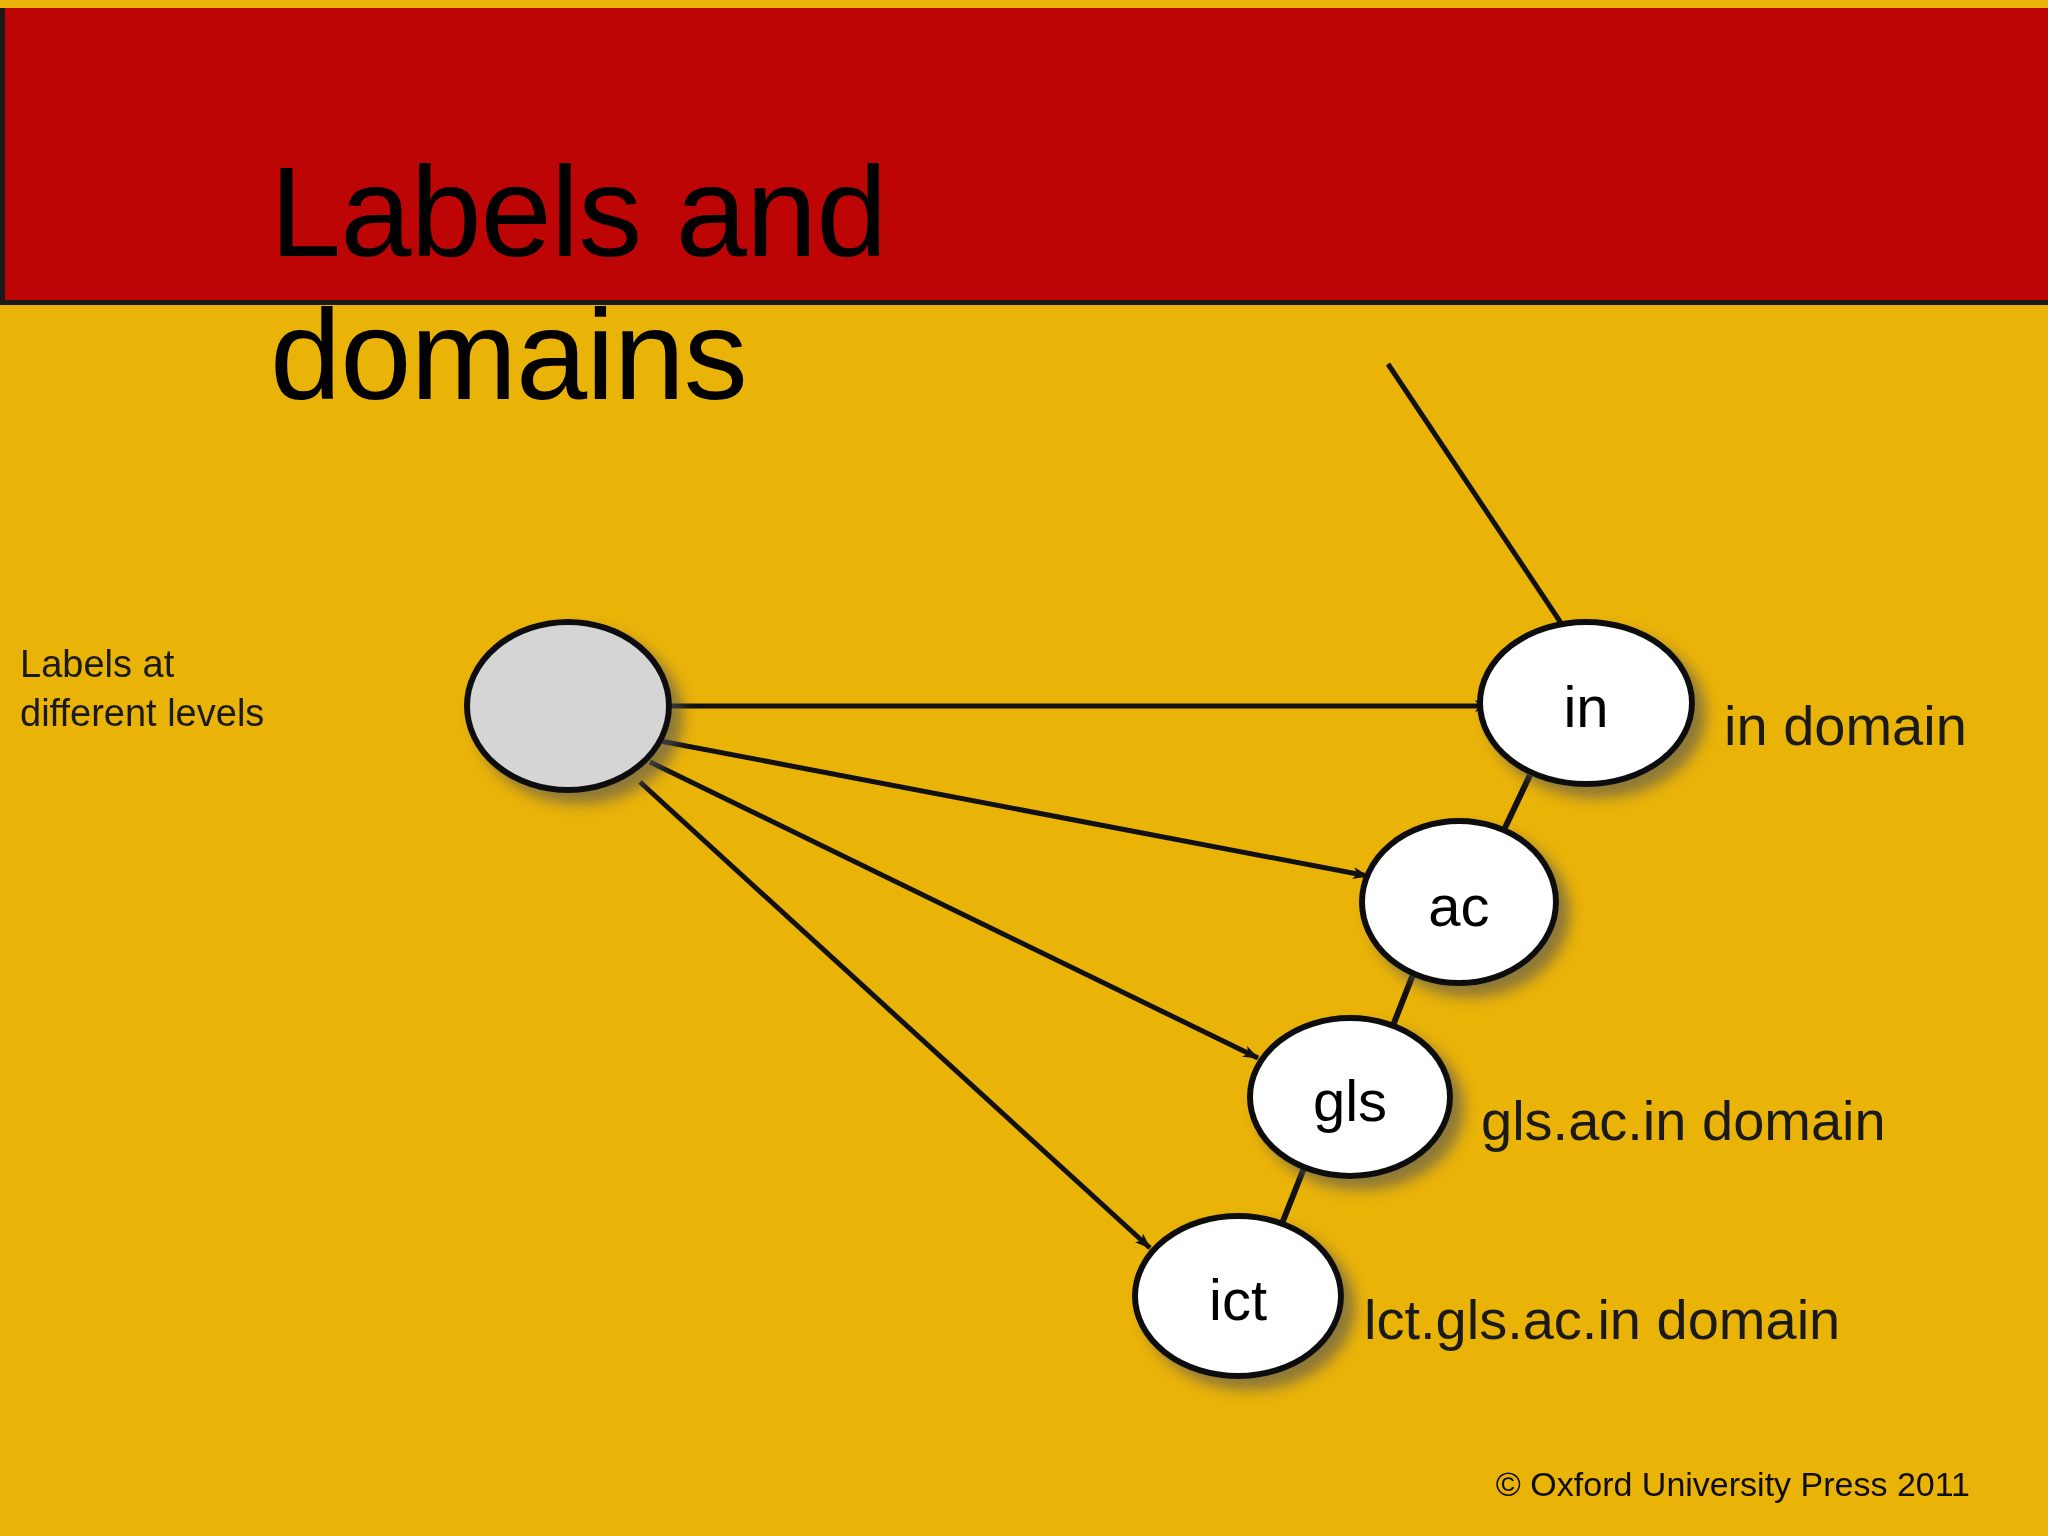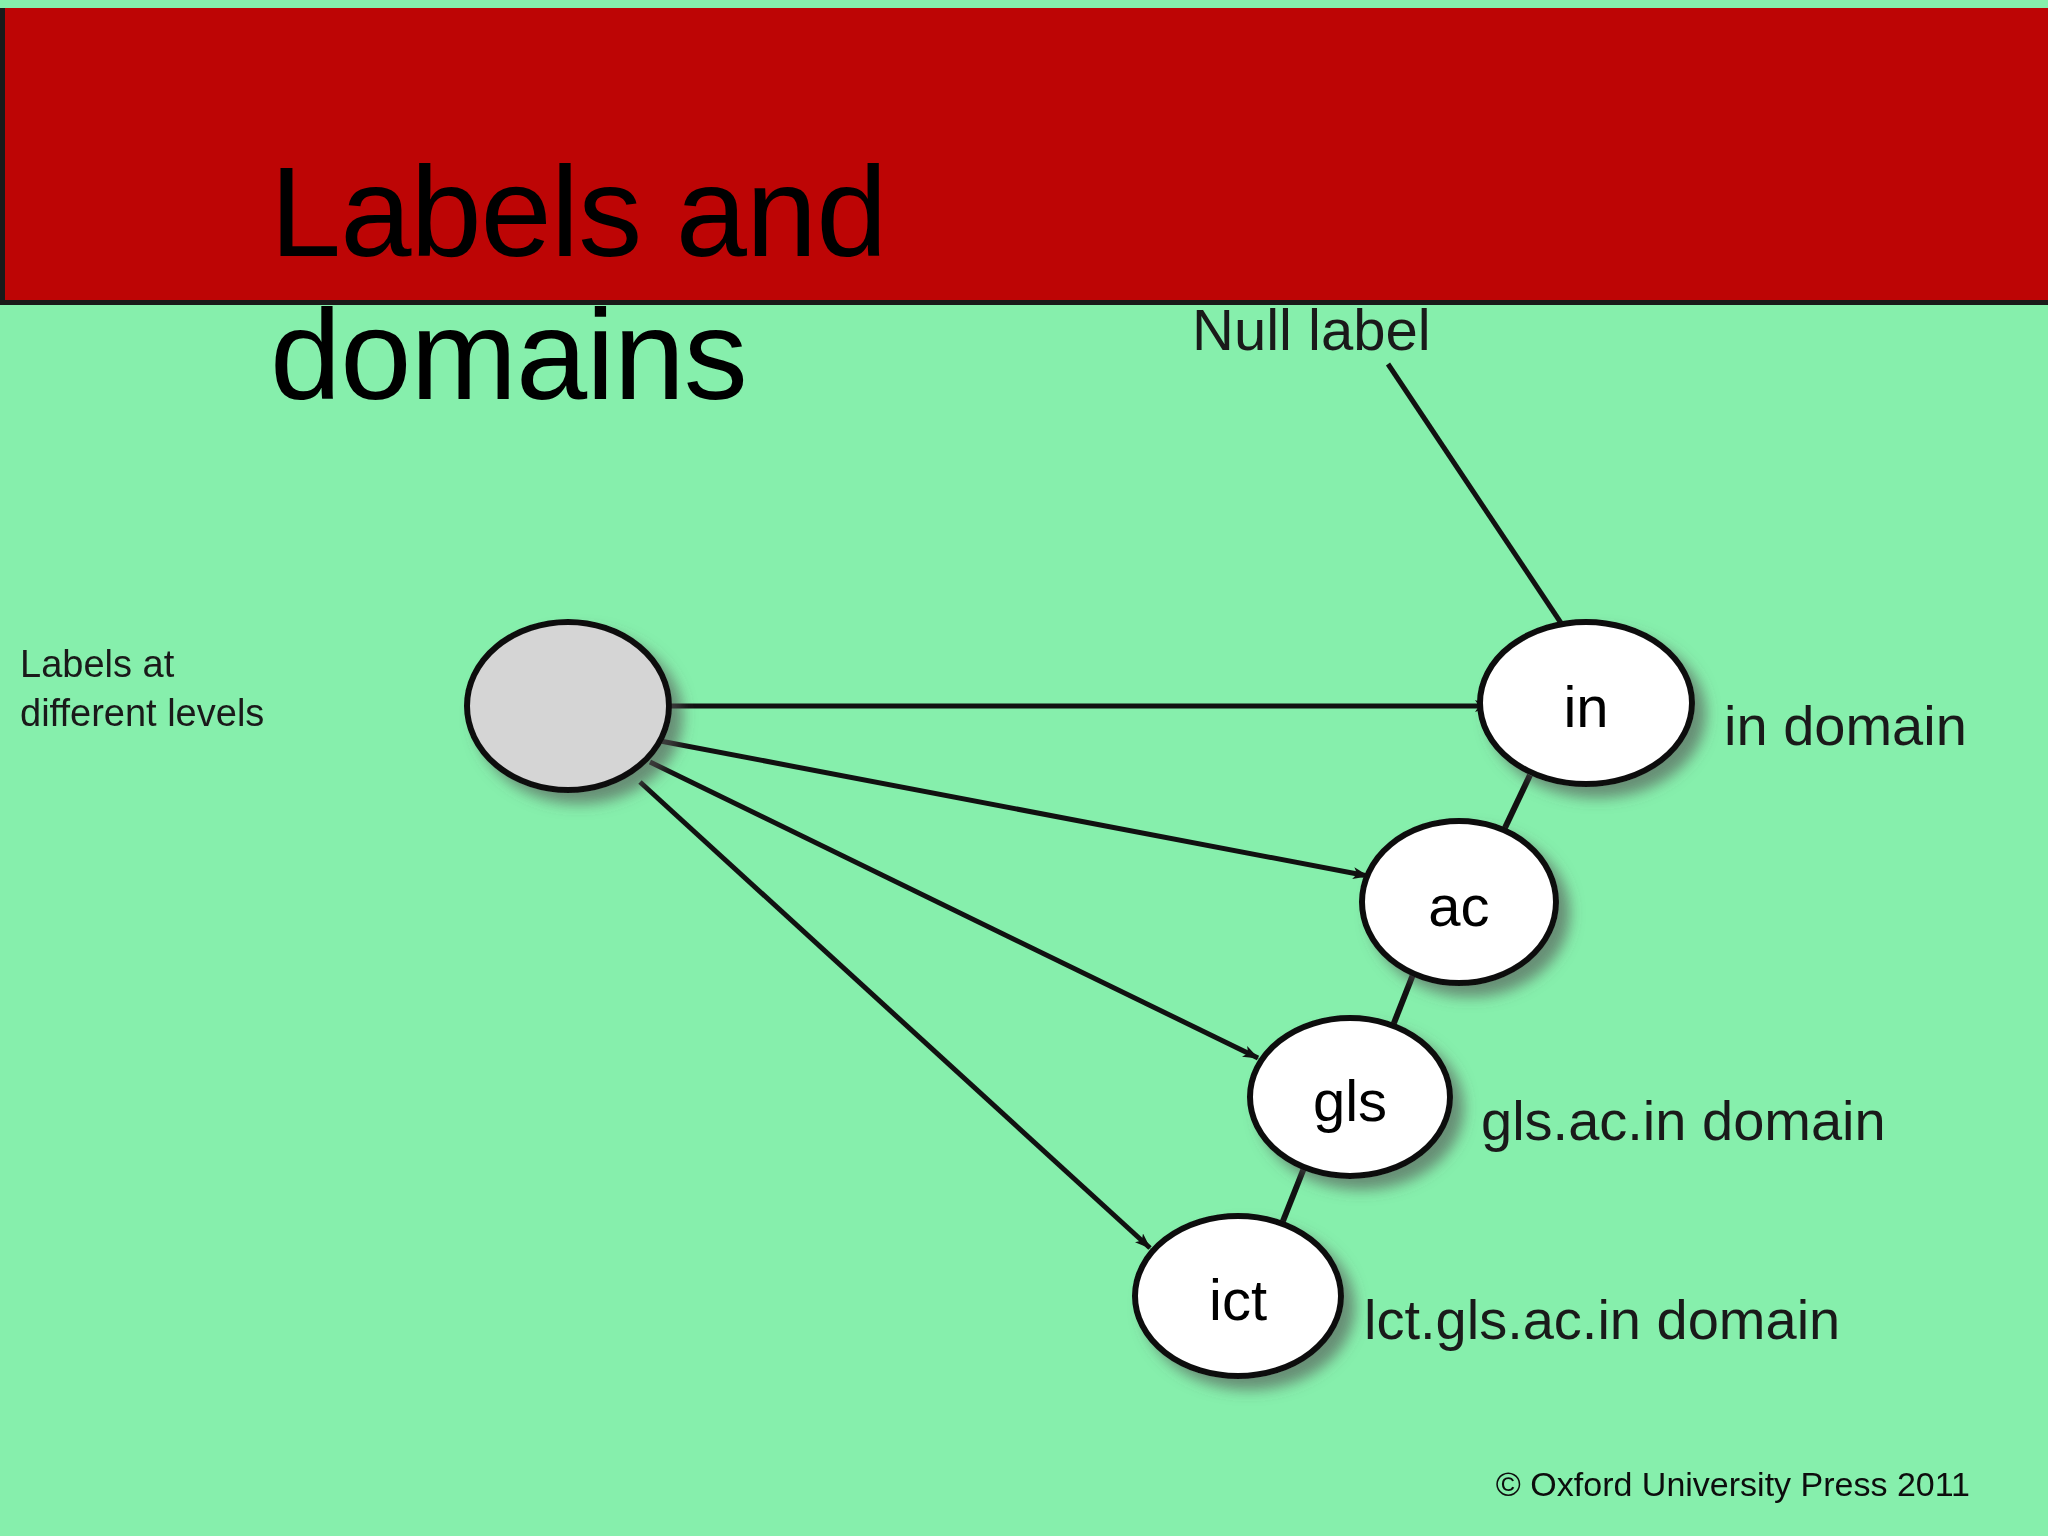--- a/index.html
+++ b/index.html
@@ -5,21 +5,21 @@
 <style>
   html, body {
     margin: 0;
     padding: 0;
     background: #ffffff;
   }
   #slide {
     position: relative;
     width: 2048px;
     height: 1536px;
-    background: #86efac;
+    background: #eab308;
     overflow: hidden;
     font-family: "Liberation Sans", sans-serif;
   }
 
   
   #title-banner {
     position: absolute;
     left: 0px;
     top: 8px;
     width: 2048px;
@@ -172,21 +172,20 @@
       <text class="node-text" x="1350" y="1100">gls</text>
     </g>
 
     <g>
       <ellipse cx="1238" cy="1296" rx="103" ry="80" fill="#ffffff" stroke="#111111" stroke-width="6" filter="url(#softshadow)"></ellipse>
       <text class="node-text" x="1238" y="1299">ict</text>
     </g>
 
   </svg>
 
-  <div id="null-label">Null label</div>
 
   <div id="levels-label">Labels at
 different levels</div>
 
   <div class="domain-label" style="left:1724px; top:693px;">in domain</div>
 
 
   <div class="domain-label" style="left:1364px; top:1287px;">lct.gls.ac.in domain</div>
 
   <div class="domain-label" style="left:1481px; top:1088px;">gls.ac.in domain</div>

